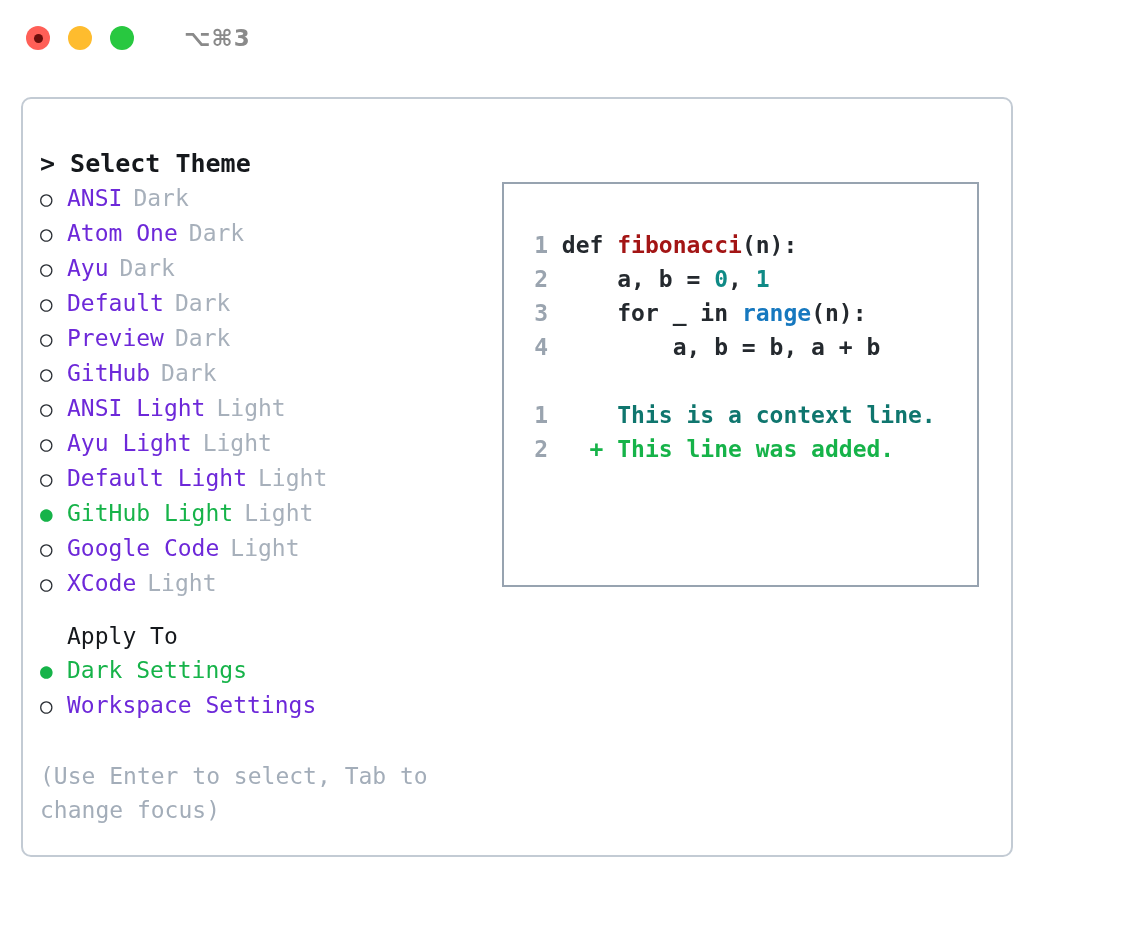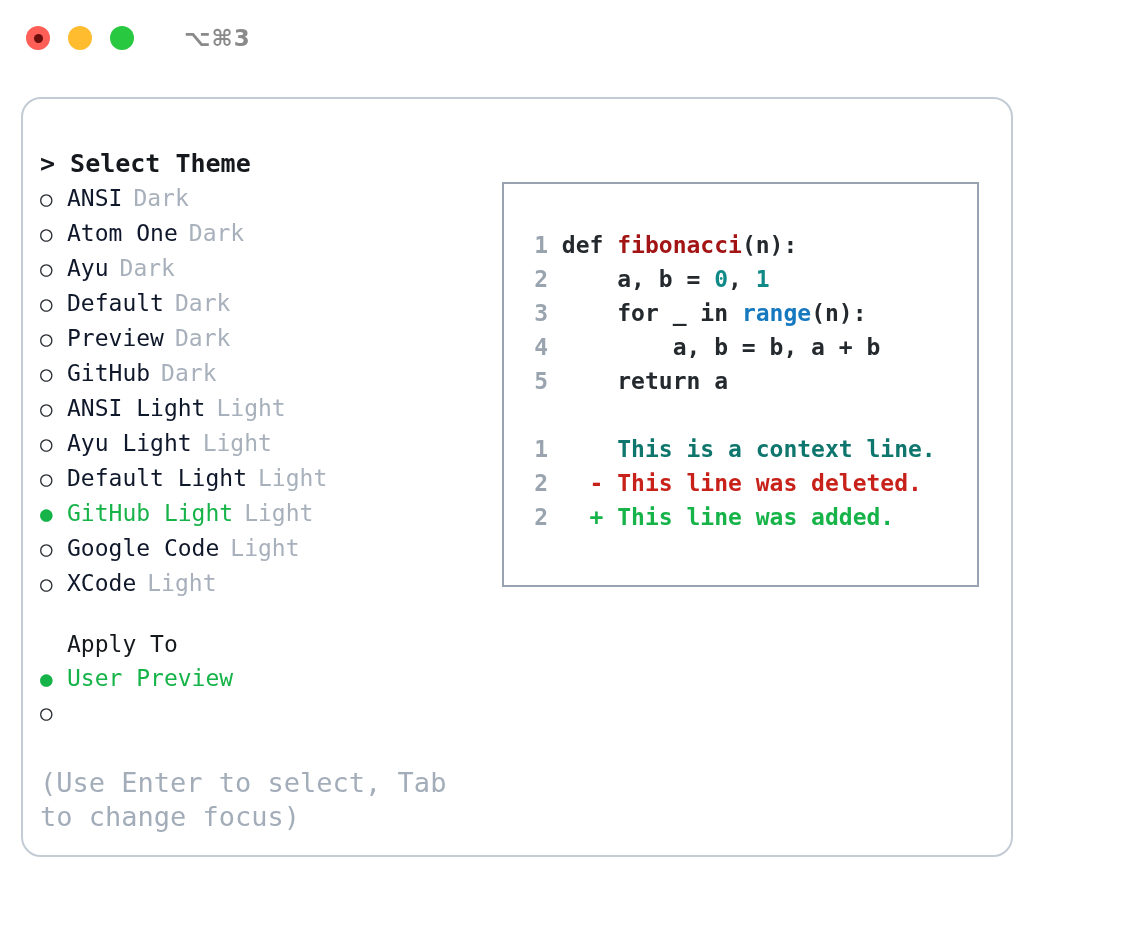--- a/index.html
+++ b/index.html
@@ -44,21 +44,21 @@
     color: #8a8a8a;
     letter-spacing: 1px;
     font-family: "DejaVu Sans", sans-serif;
   }
   
   .panel {
     position: absolute;
     left: 21px; top: 97px;
     width: 992px; height: 760px;
     border: 2px solid #c3cbd4;
-    border-radius: 20px;
+    border-radius: 10px;
     background: #ffffff;
   }
   .panel-inner {
     display: flex;
     padding: 48px 0 0 0;
     height: 100%;
   }
   .left-col  { width: 462px; padding-left: 17px; }
   .right-col { flex: 1; padding-left: 17px; }
 
@@ -78,37 +78,37 @@
     white-space: pre;
   }
   .marker {
     display: inline-block;
     width: 27px;
     flex: 0 0 27px;
     font-size: 21px;
     color: #2b2f35;
   }
   .row.selected .marker { color: #16b349; }
-  .label { color: #0f172a; }
+  .label { color: #6d28d9; }
   .row.selected .label { color: #16b349; }
   .variant { color: #a7b0bb; padding-left: 11px; }
   .group-head {
     font-size: 23px;
     color: #15181c;
     line-height: 34px;
     padding-left: 27px;
     white-space: pre;
   }
   .hint {
     color: #a3adb9;
-    font-size: 27px;
+    font-size: 23px;
     line-height: 34px;
     width: 410px;
   }
-  .apply-block { margin-top: 26px; }
+  .apply-block { margin-top: 18px; }
   .hint-block  { margin-top: 36px; }
 
   
   .preview-title {
     font-size: 23px;
     font-weight: bold;
     color: #15181c;
     line-height: 34px;
     padding-left: 1px;
   }
@@ -173,43 +173,41 @@
             <div class="row"><span class="marker">○</span><span class="label">Ayu Light</span><span class="variant">Light</span></div>
             <div class="row"><span class="marker">○</span><span class="label">Default Light</span><span class="variant">Light</span></div>
             <div class="row selected"><span class="marker">●</span><span class="label">GitHub Light</span><span class="variant">Light</span></div>
             <div class="row"><span class="marker">○</span><span class="label">Google Code</span><span class="variant">Light</span></div>
             <div class="row"><span class="marker">○</span><span class="label">XCode</span><span class="variant">Light</span></div>
           </div>
 
         <div class="apply-block">
           <div class="group-head">Apply To</div>
           <div id="apply-list">
-              <div class="row selected"><span class="marker">●</span><span class="label">User Preview</span></div>
-              <div class="row"><span class="marker">○</span></div>
+              <div class="row selected"><span class="marker">●</span><span class="label">Dark Settings</span></div>
+              <div class="row"><span class="marker">○</span><span class="label">Workspace Settings</span></div>
             </div>
         </div>
 
         <div class="hint-block">
           <div class="hint">(Use Enter to select, Tab to change focus)</div>
         </div>
       </div>
 
       <div class="right-col">
         <div class="preview-box">
           <div id="code-block">
               <div class="code-line"><span class="ln">1</span> <span>def </span><span class="tok-fn">fibonacci</span><span>(n):</span></div>
               <div class="code-line"><span class="ln">2</span> <span>    a, b = </span><span class="tok-num">0</span><span>, </span><span class="tok-num">1</span></div>
               <div class="code-line"><span class="ln">3</span> <span>    for _ in </span><span class="tok-call">range</span><span>(n):</span></div>
               <div class="code-line"><span class="ln">4</span> <span>        a, b = b, a + b</span></div>
-              <div class="code-line"><span class="ln">5</span> <span>    return a</span></div>
             </div>
           <div class="gap"></div>
           <div id="diff-block">
               <div class="code-line"><span class="ln">1</span><span class="diff-ctx">     This is a context line.</span></div>
-              <div class="code-line"><span class="ln">2</span><span class="diff-del">   - This line was deleted.</span></div>
               <div class="code-line"><span class="ln">2</span><span class="diff-add">   + This line was added.</span></div>
             </div>
         </div>
       </div>
 
     </div>
   </div>
 </div>
 
 </body></html>

